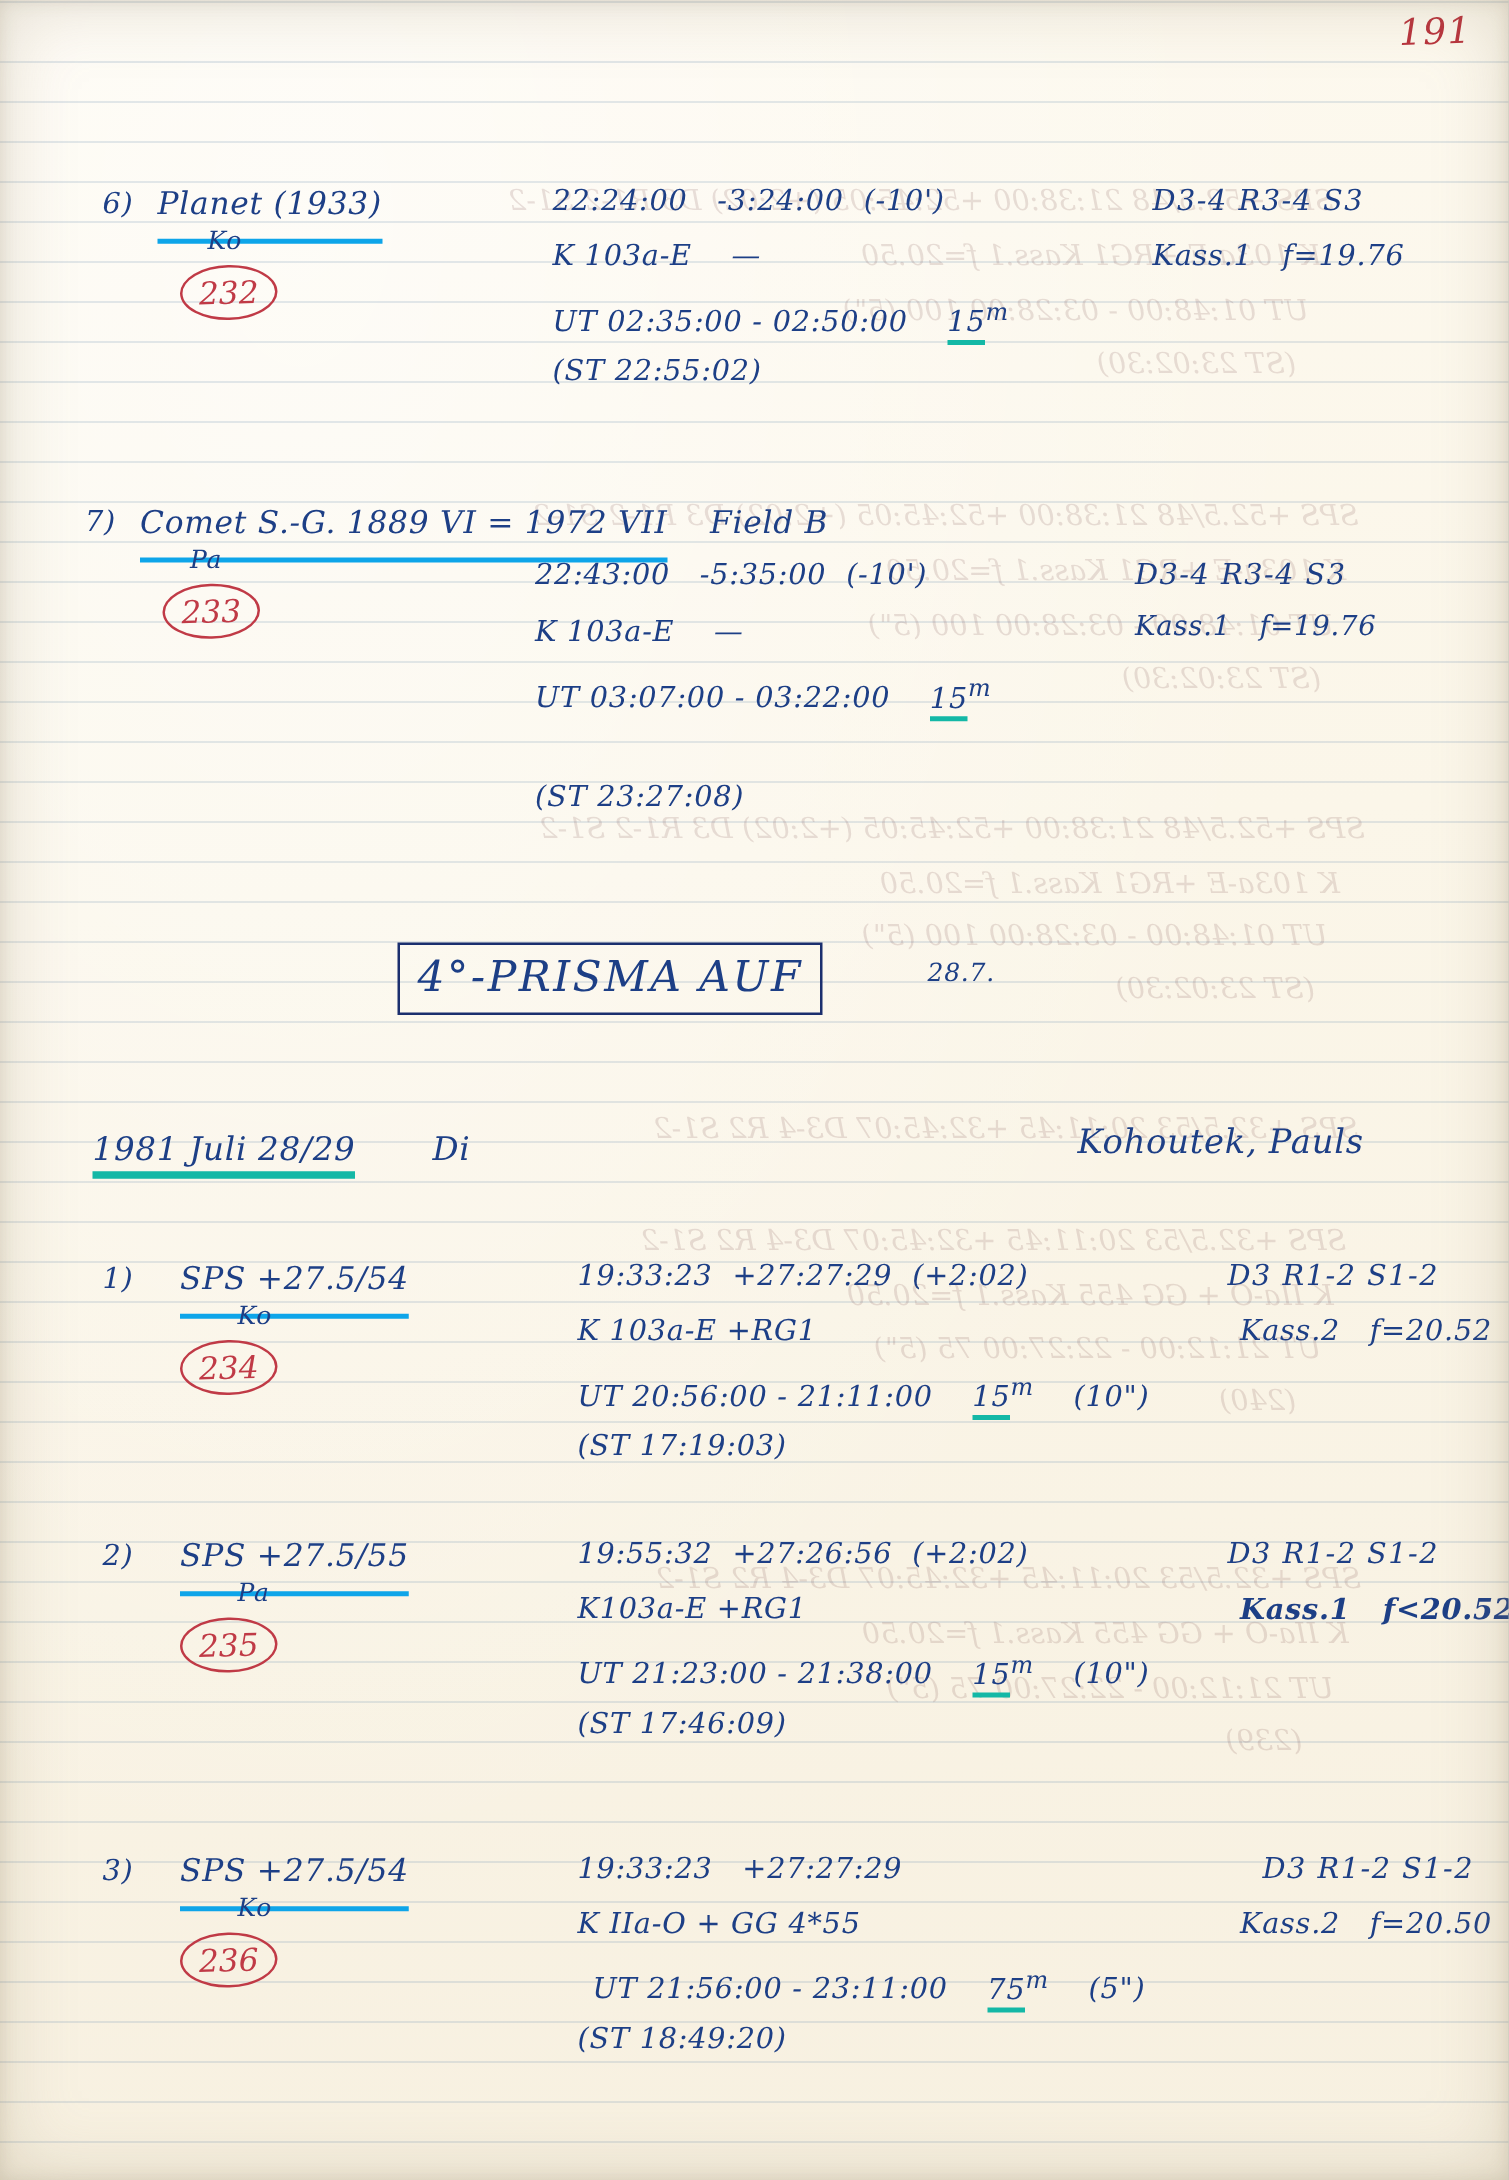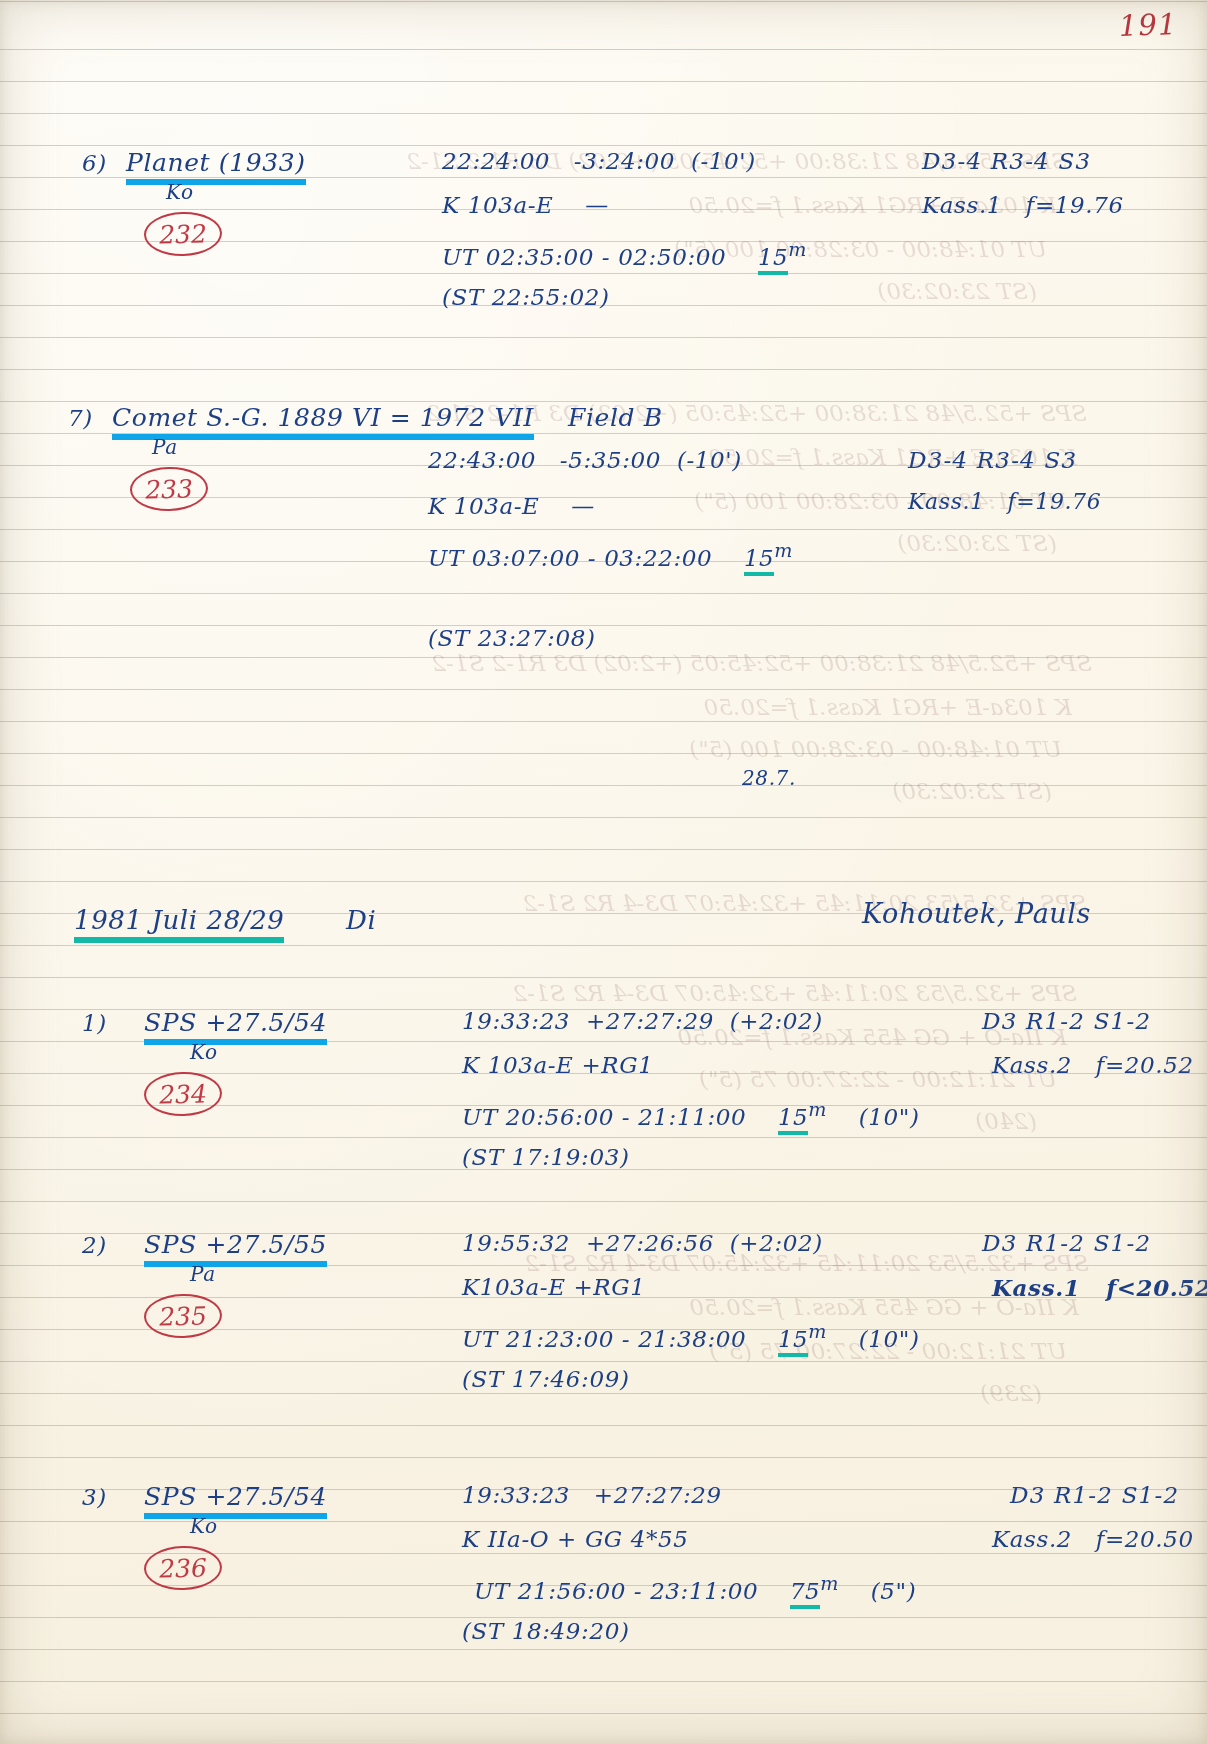--- a/index.html
+++ b/index.html
@@ -89,22 +89,22 @@
     position: absolute;
     left: 0;
     top: 0;
     font-size: 23px;
   }
   .entry .title {
     position: absolute;
     left: 44px;
     top: -2px;
     font-size: 25px;
-    border-bottom: 6px solid #0ea5e9;
-    padding-bottom: 2px;
+    border-bottom: 4px solid #0ea5e9;
+    padding-bottom: 14px;
   }
   .entry .obs {
     position: absolute;
     left: 84px;
     top: 30px;
     font-size: 20px;
   }
   .entry .num-circle {
     position: absolute;
     left: 62px;
@@ -242,20 +242,21 @@
       &nbsp;&nbsp;&nbsp;<span class="underline">15</span><sup>m</sup>
     </div>
     <div class="ink col2" style="top:180px; font-size:23px;margin-top:40px;">(ST 23:27:08)</div>
     <div class="ink col3" style="top:42px; font-size:23px; letter-spacing:1.2px;">D3-4  R3-4  S3</div>
     <div class="ink col3" style="top:84px; font-size:22px;">
       <span>Kass.1</span>
       &nbsp;&nbsp;<span>f=19.76</span>
     </div>
   </div>
 
+  <div class="prisma-box">4°-PRISMA  AUF</div>
   <div class="ink prisma-date">28.7.</div>
 
   <div class="ink date-line">1981 Juli 28/29</div>
   <div class="ink day-label">Di</div>
   <div class="ink observers">Kohoutek, Pauls</div>
 
   <div class="entry" style="left:82px; top:1010px;">
     <div class="ink idx">1)</div>
     <div class="ink title" style="left:62px;">SPS +27.5/54</div>
     <div class="ink obs" style="left:108px;">Ko</div>

